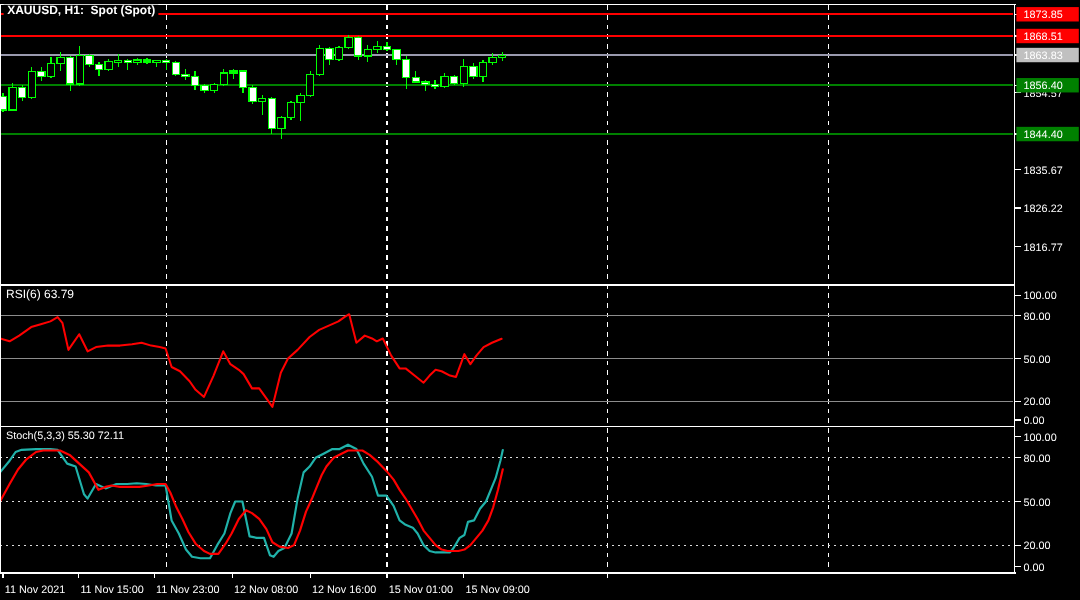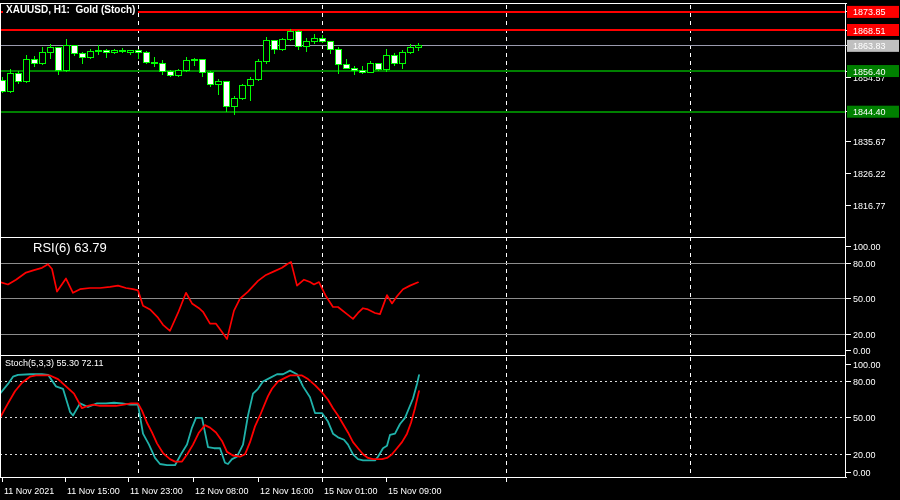--- a/index.html
+++ b/index.html
@@ -2,21 +2,21 @@
 <html><head>
 <meta charset="utf-8">
 <style>
   html,body{margin:0;padding:0;background:#000;}
   #win{position:relative;width:900px;height:500px;background:#000;overflow:hidden;
        font-family:"Liberation Sans",sans-serif;}
   #svg{position:absolute;left:0;top:0;}
   .ovl{position:absolute;color:#fff;background:#000;white-space:pre;z-index:5;
        font-family:"Liberation Sans",sans-serif;}
   #title{left:3px;top:4px;font-size:10px;font-weight:bold;padding:0 3px;}
-  #rsiLabel{left:3px;top:240px;font-size:13px;padding:0 2px;margin-left:28px;}
+  #rsiLabel{left:3px;top:240px;font-size:10px;padding:0 2px;}
   #stochLabel{left:3px;top:358px;font-size:9px;padding:0 2px;}
   text{font-family:"Liberation Sans",sans-serif;font-size:9px;fill:#fff;}
 </style>
 </head>
 <body>
 
 <div id="win">
   <svg id="svg" width="900" height="500">
       <line x1="138.5" y1="4.5" x2="138.5" y2="476.5" stroke="#FFFFFF" stroke-width="1" stroke-dasharray="4,4" shape-rendering="crispEdges"></line>
       <line x1="322.5" y1="4.5" x2="322.5" y2="476.5" stroke="#FFFFFF" stroke-width="1" stroke-dasharray="4,4" shape-rendering="crispEdges"></line>
@@ -200,16 +200,16 @@
       <line x1="193.5" y1="477.5" x2="193.5" y2="481.5" stroke="#FFFFFF" stroke-width="1" shape-rendering="crispEdges"></line>
       <text x="195" y="494" fill="#FFFFFF">12 Nov 08:00</text>
       <line x1="258.5" y1="477.5" x2="258.5" y2="481.5" stroke="#FFFFFF" stroke-width="1" shape-rendering="crispEdges"></line>
       <text x="260" y="494" fill="#FFFFFF">12 Nov 16:00</text>
       <line x1="322.5" y1="477.5" x2="322.5" y2="481.5" stroke="#FFFFFF" stroke-width="1" shape-rendering="crispEdges"></line>
       <text x="324" y="494" fill="#FFFFFF">15 Nov 01:00</text>
       <line x1="386.5" y1="477.5" x2="386.5" y2="481.5" stroke="#FFFFFF" stroke-width="1" shape-rendering="crispEdges"></line>
       <text x="388" y="494" fill="#FFFFFF">15 Nov 09:00</text>
       <line x1="506.5" y1="477.5" x2="506.5" y2="481.5" stroke="#FFFFFF" stroke-width="1" shape-rendering="crispEdges"></line>
     </svg>
-  <div id="title" class="ovl">XAUUSD, H1:  Gold (Stoch)</div>
+  <div id="title" class="ovl">XAUUSD, H1:  Spot (Spot)</div>
   <div id="rsiLabel" class="ovl">RSI(6) 63.79</div>
   <div id="stochLabel" class="ovl">Stoch(5,3,3) 55.30 72.11</div>
 </div>
 
 </body></html>

